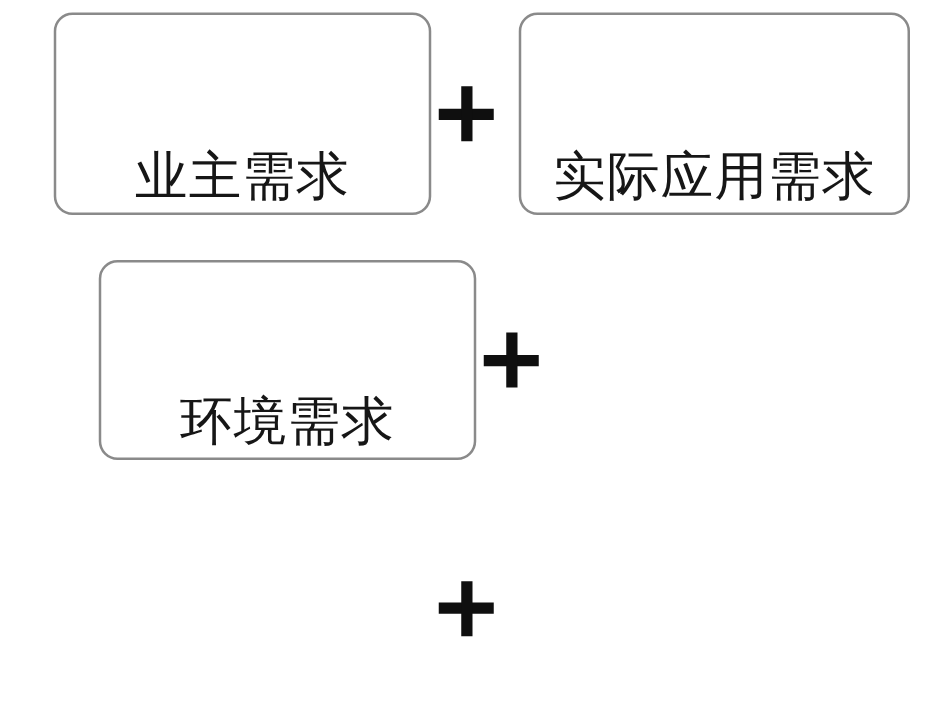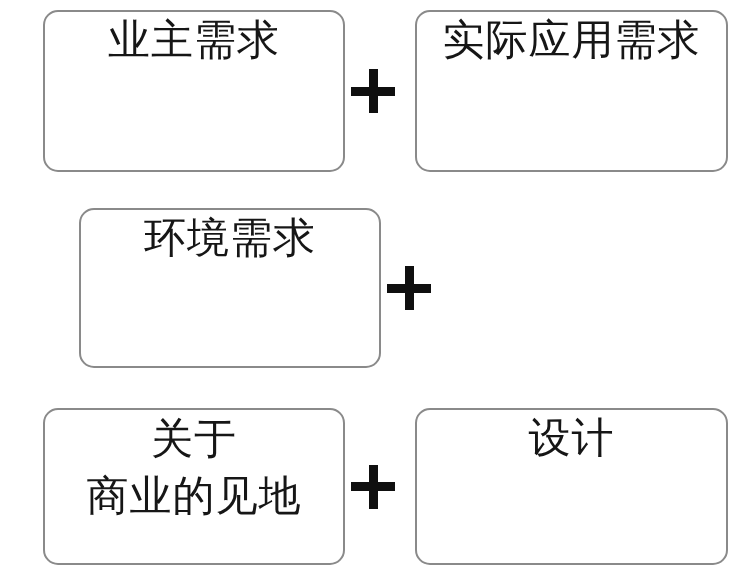--- a/index.html
+++ b/index.html
@@ -26,21 +26,21 @@
 
   .box {
     position: absolute;
     top: 0;
     height: 100%;
     box-sizing: border-box;
     border: 2px solid #8a8a8a;
     border-radius: 15px;
     background: #ffffff;
     display: flex;
-    align-items: flex-start;
+    align-items: flex-end;
     justify-content: center;
     text-align: center;
   }
   .box-left  { left: 43px;  width: 302px; }
   .box-right { left: 415px; width: 313px; }
 
   .box-text {
     display: block;
     color: #161616;
     font-size: 42px;
@@ -101,28 +101,19 @@
     <div class="box box-left">
       <span class="box-text">环境需求</span>
     </div>
     <div class="plus" aria-label="+">
       <span class="bar-h"></span>
       <span class="bar-v"></span>
     </div>
   </section>
 
   <section class="row row-3">
-    <div class="box box-left">
-      <span class="box-text">
-        <span class="line">关于</span>
-        <span class="line">商业的见地</span>
-      </span>
-    </div>
     <div class="plus" aria-label="+">
       <span class="bar-h"></span>
       <span class="bar-v"></span>
-    </div>
-    <div class="box box-right">
-      <span class="box-text">设计</span>
     </div>
   </section>
 
 </div>
 
 </body></html>

